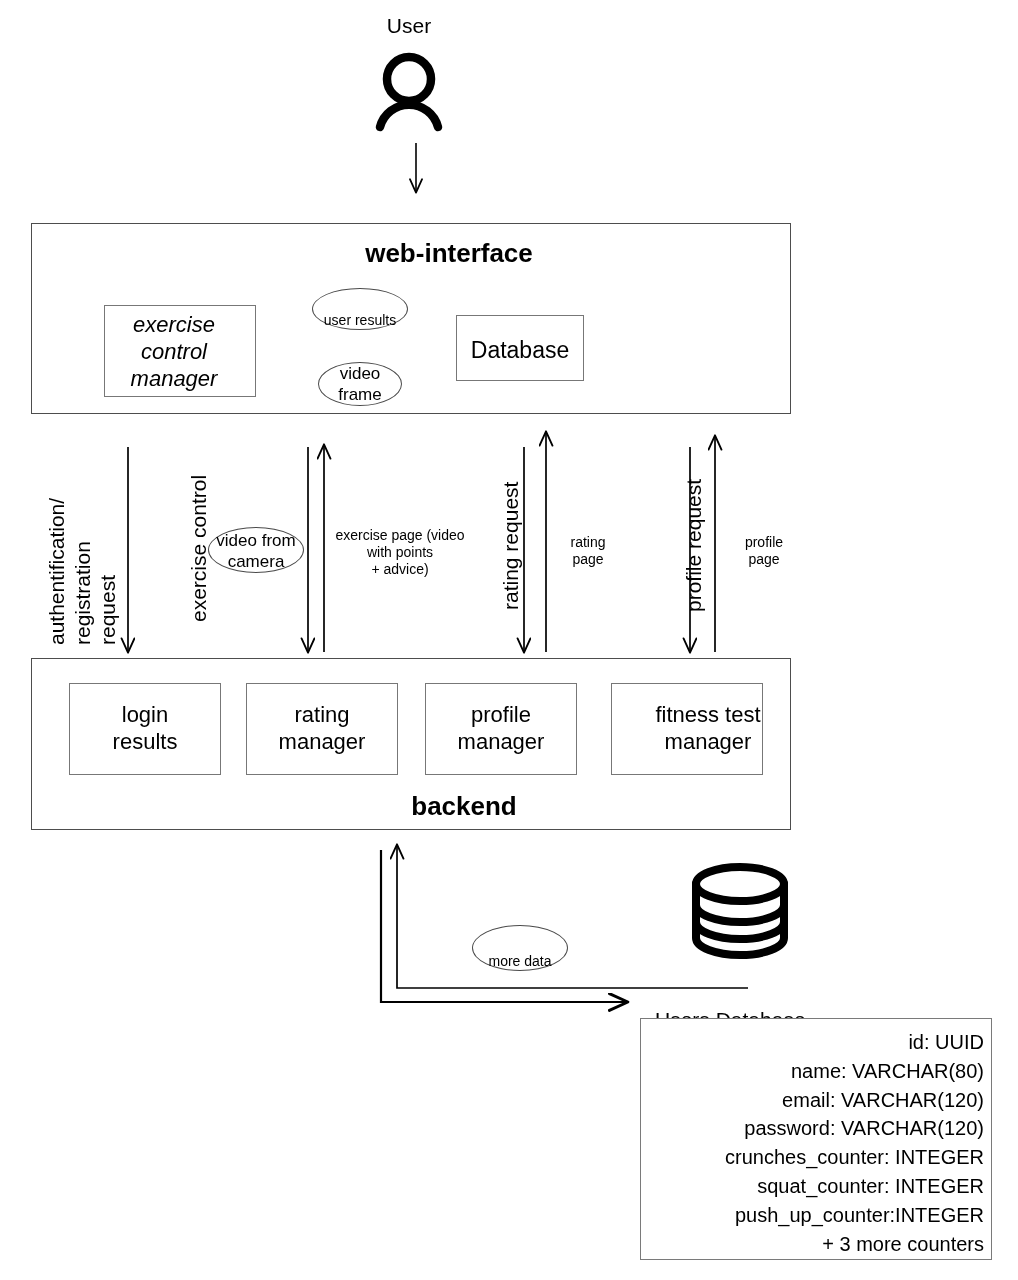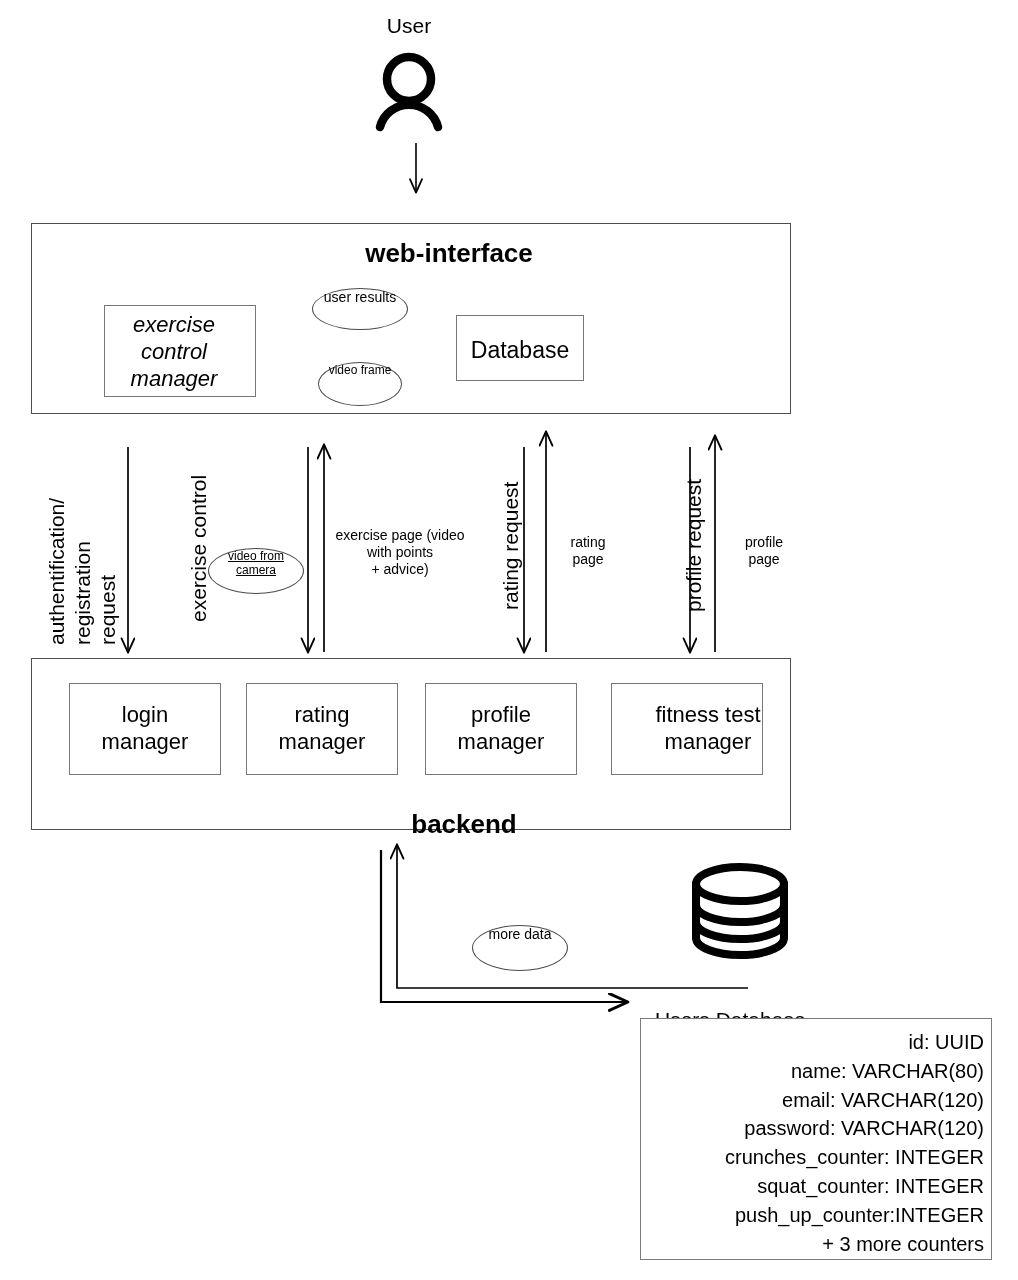--- a/index.html
+++ b/index.html
@@ -25,21 +25,21 @@
     text-align: center;
     line-height: 1.22;
     color: #000;
     white-space: pre-line;
   }
   .t-user      { font-size: 21px; }
   .t-section   { font-size: 26px; font-weight: 700; }
   .t-box       { font-size: 22px; }
   .t-movenet   { font-size: 23px; }
   .t-bubble    { font-size: 14px; }
-  .t-bubble-sm { font-size: 12px; }
+  .t-bubble-sm { font-size: 17px; }
   .t-vert      { font-size: 21px; }
   .t-small     { font-size: 14px; text-align: center; }
   .t-dbtitle   { font-size: 21px; }
   .t-schema    { font-size: 20px; line-height: 1.44; text-align: right; white-space: pre-line; }
 
   
   .rot {
     transform-origin: left top;
     transform: rotate(-90deg);
     white-space: pre-line;
@@ -58,21 +58,21 @@
   .box-schema { border-color: #7a7a7a; }
 
   
   .bubble {
     position: absolute;
     border: 1.3px solid #4b4b4b;
     border-radius: 50%;
     background: #ffffff;
     box-sizing: border-box;
     display: flex;
-    align-items: flex-start;
+    align-items: flex-end;
     justify-content: center;
     text-align: center;
     line-height: 1.2;
   }
 
   
   #vec {
     position: absolute;
     left: 0; top: 0;
     width: 1018px;
@@ -148,21 +148,21 @@
     <span>video
 frame</span>
   </div>
 
   <div class="lbl t-vert rot" style="left:44px; top:645px; width:220px;">authentification/
 registration
 request</div>
 
   <div class="lbl t-vert rot" style="left:186px; top:622px; width:180px;">exercise control</div>
 
-  <div class="bubble t-bubble-sm" style="left:208px; top:548px; width:96px; height:46px;text-decoration:underline;">
+  <div class="bubble t-bubble-sm" style="left:208px; top:527px; width:96px; height:46px;">
     <span>video from
 camera</span>
   </div>
 
   <div class="lbl t-small" style="left:334px; top:527px; width:132px;">exercise page (video
 with points
 + advice)</div>
 
   <div class="lbl t-vert rot" style="left:498px; top:610px; width:170px;">rating request</div>
 
@@ -171,35 +171,35 @@
 
   <div class="lbl t-vert rot" style="left:681px; top:612px; width:170px;">profile request</div>
 
   <div class="lbl t-small" style="left:728px; top:534px; width:72px;">profile
 page</div>
 
   <div class="box box-outer" style="left:31px; top:658px; width:760px; height:172px;"></div>
 
   <div class="box box-inner" style="left:69px; top:683px; width:152px; height:92px;"></div>
   <div class="lbl t-box" style="left:69px; top:702px; width:152px;">login
-manager</div>
+results</div>
 
   <div class="box box-inner" style="left:246px; top:683px; width:152px; height:92px;"></div>
   <div class="lbl t-box" style="left:246px; top:702px; width:152px;">rating
 manager</div>
 
   <div class="box box-inner" style="left:425px; top:683px; width:152px; height:92px;"></div>
   <div class="lbl t-box" style="left:425px; top:702px; width:152px;">profile
 manager</div>
 
   <div class="box box-inner" style="left:611px; top:683px; width:152px; height:92px;"></div>
   <div class="lbl t-box" style="left:611px; top:702px; width:152px;margin-left:21px;">fitness test
 manager</div>
 
-  <div class="lbl t-section" style="left:31px; top:809px; width:866px;">backend</div>
+  <div class="lbl t-section" style="left:31px; top:791px; width:866px;">backend</div>
 
   <div class="bubble t-bubble" style="left:472px; top:925px; width:96px; height:46px;">
     <span>more data</span>
   </div>
 
   <div class="lbl t-dbtitle" style="left:655px; top:983px; width:260px; text-align:left;margin-top:24px;">Users Database</div>
 
   <div class="box box-schema" style="left:640px; top:1018px; width:352px; height:242px;"></div>
   <div class="lbl t-schema" style="left:654px; top:1028px; width:330px;">id: UUID
 name: VARCHAR(80)

